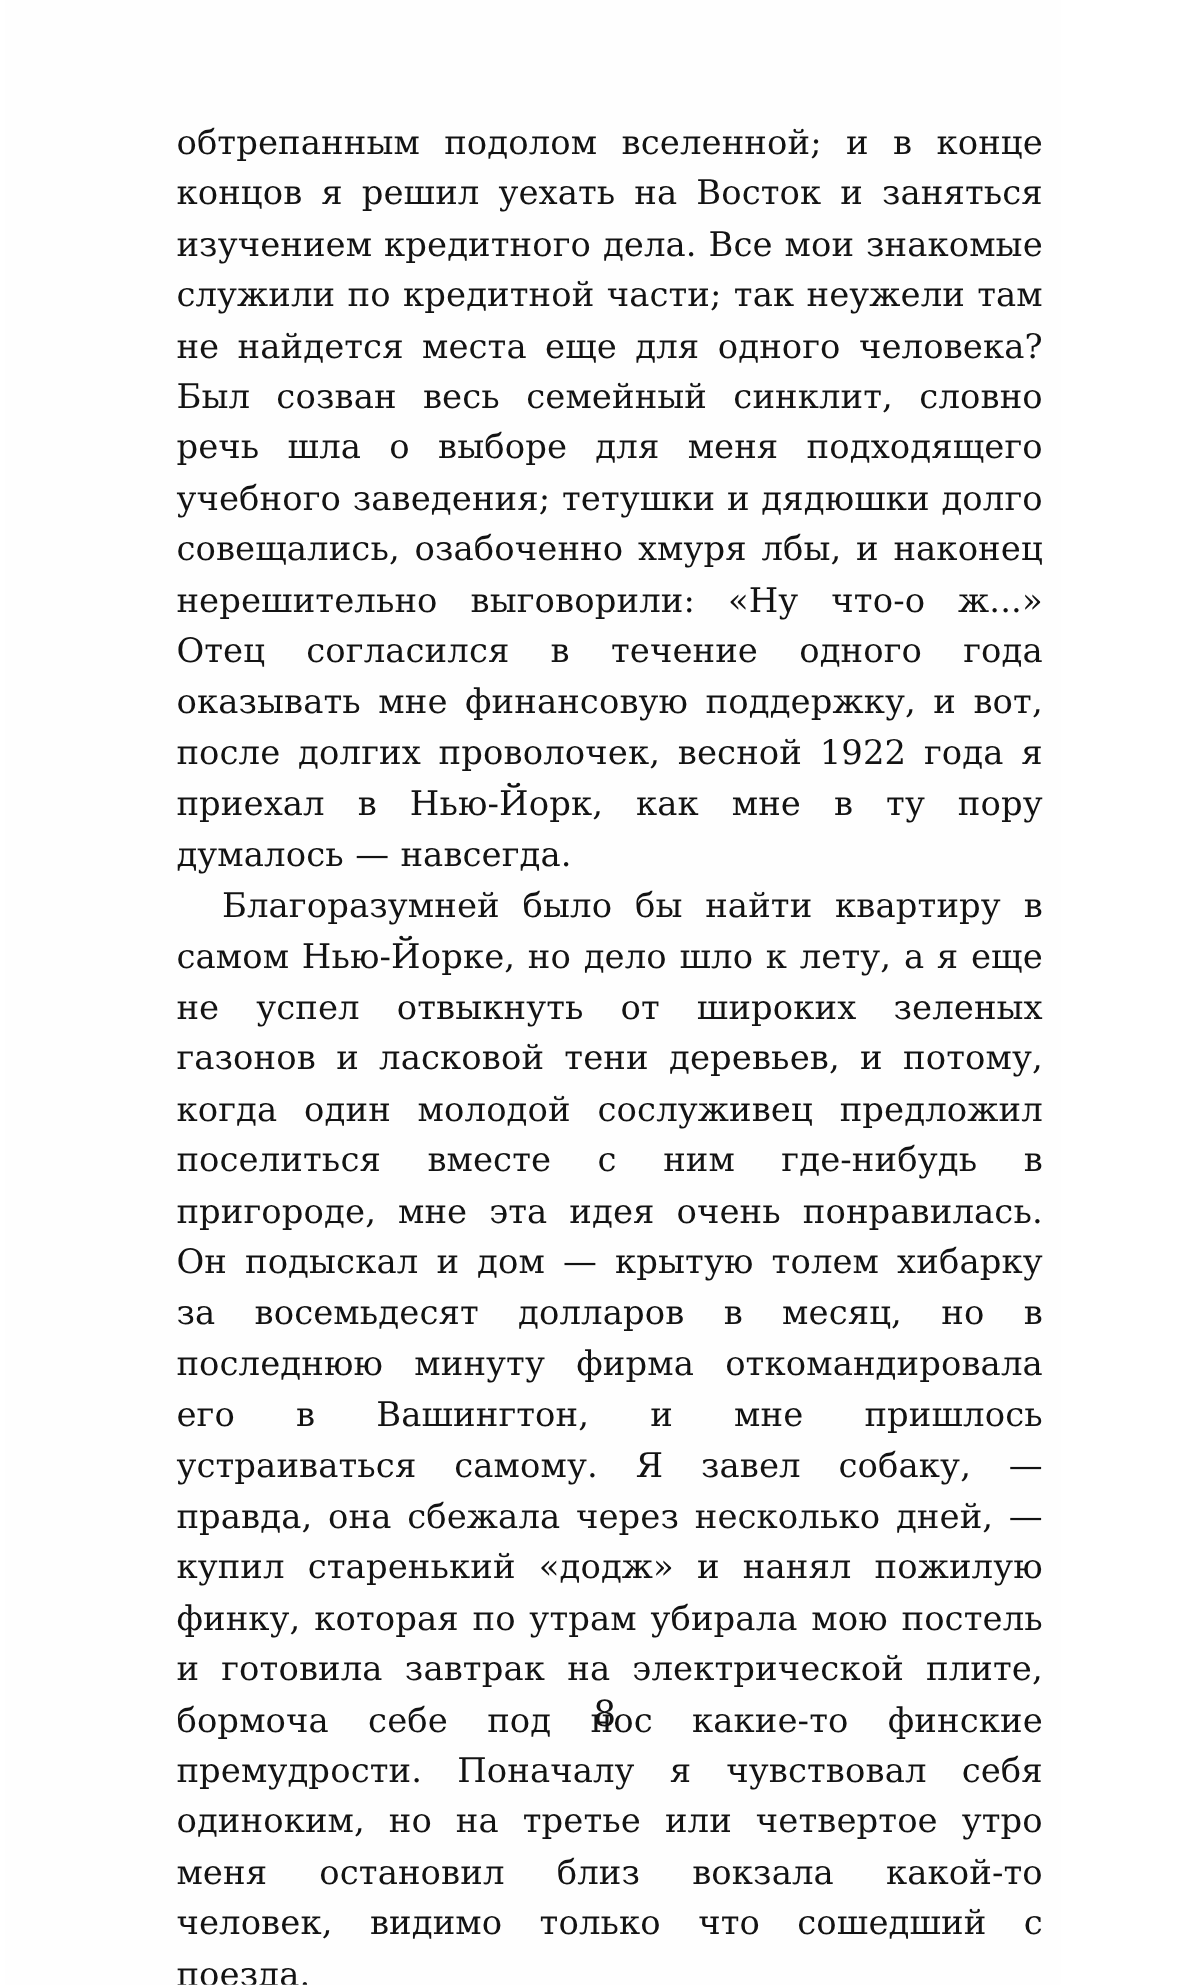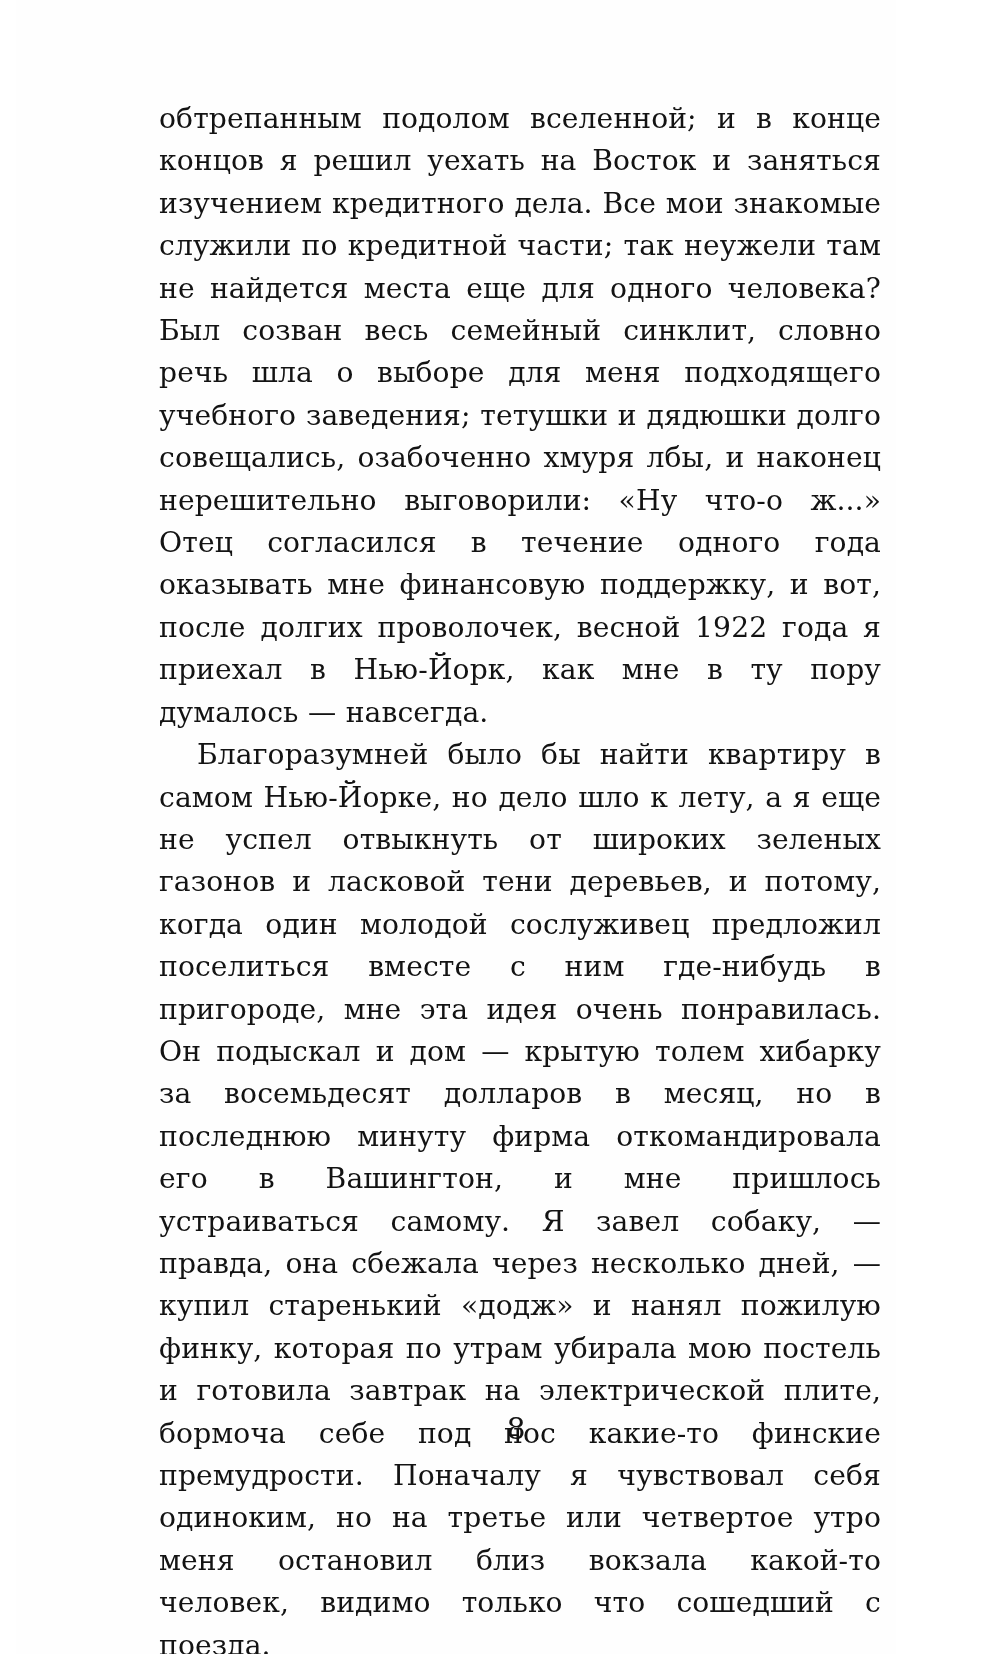--- a/index.html
+++ b/index.html
@@ -11,21 +11,21 @@
     width: 1000px;
     height: 1654px;
     position: relative;
     font-family: "DejaVu Serif", "Liberation Serif", serif;
     color: #141414;
     overflow: hidden;
   }
 
   .page {
     position: absolute;
-    left: 16px;
+    left: 4px;
     top: 0;
     width: 880px;
     height: 1654px;
     background: #fefefe;
   }
 
   .text-column {
     position: absolute;
     left: 143px;
     top: 98px;

